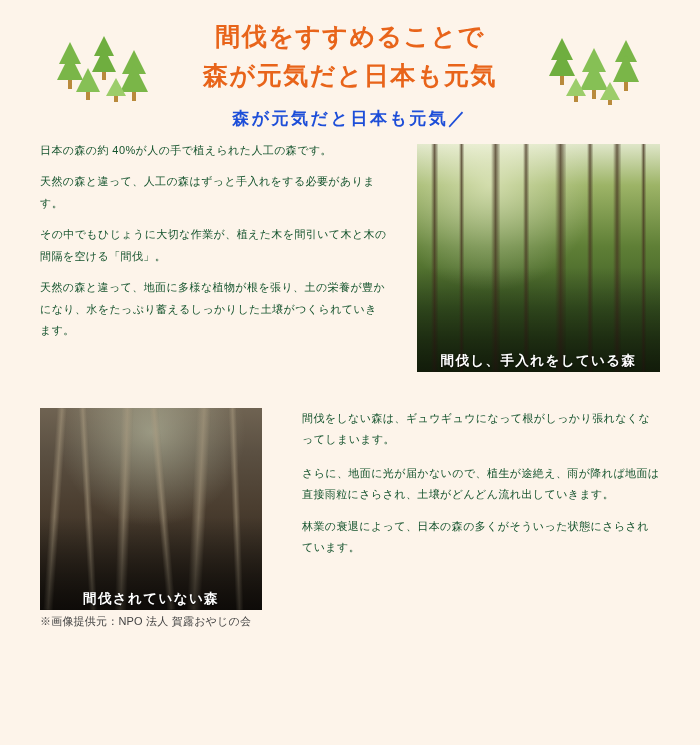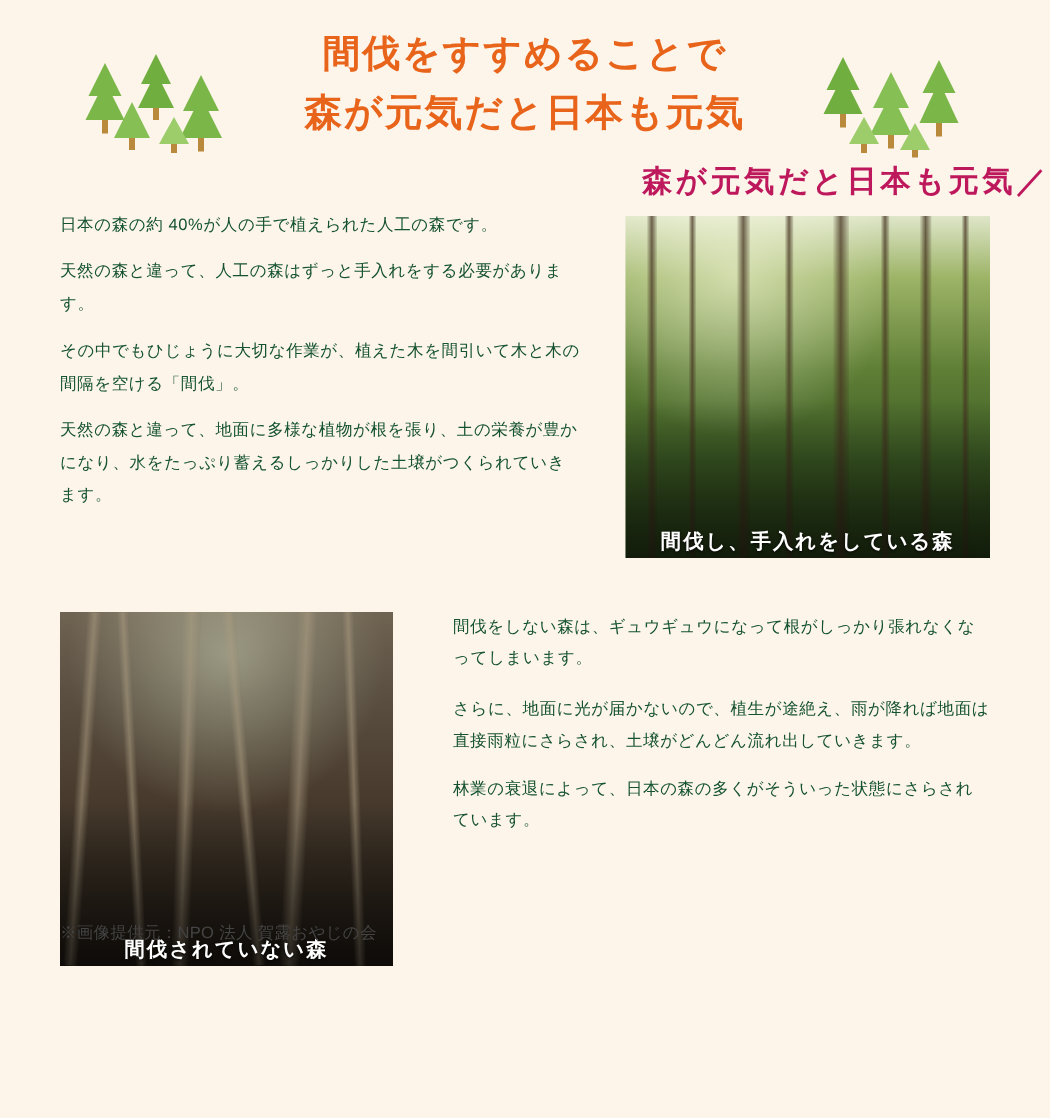--- a/index.html
+++ b/index.html
@@ -33,23 +33,23 @@
   }
   .title-line {
     color: #e8641a;
     font-size: 25px;
     font-weight: bold;
     letter-spacing: 1.5px;
     line-height: 1.55;
   }
   .subtitle {
     margin-top: 12px;
-    text-align: right;
-    color: #be185d;
-    font-size: 20px;
+    text-align: center;
+    color: #1d4ed8;
+    font-size: 17px;
     font-weight: bold;
     letter-spacing: 2.5px;
   }
 
   
   .trees {
     position: absolute;
     top: 34px;
     width: 120px;
     height: 80px;
@@ -93,21 +93,21 @@
     right: 0;
     top: 4px;
     width: 243px;
     height: 228px;
   }
   .photo2 {
     position: absolute;
     left: 0;
     top: 0;
     width: 222px;
-    height: 236px;
+    height: 202px;
   }
 
   p.body {
     margin: 0 0 12px 0;
     font-size: 11px;
     line-height: 1.95;
     color: #14532d;
     letter-spacing: 0.4px;
   }
   p.body.tight { margin-bottom: 10px; }

